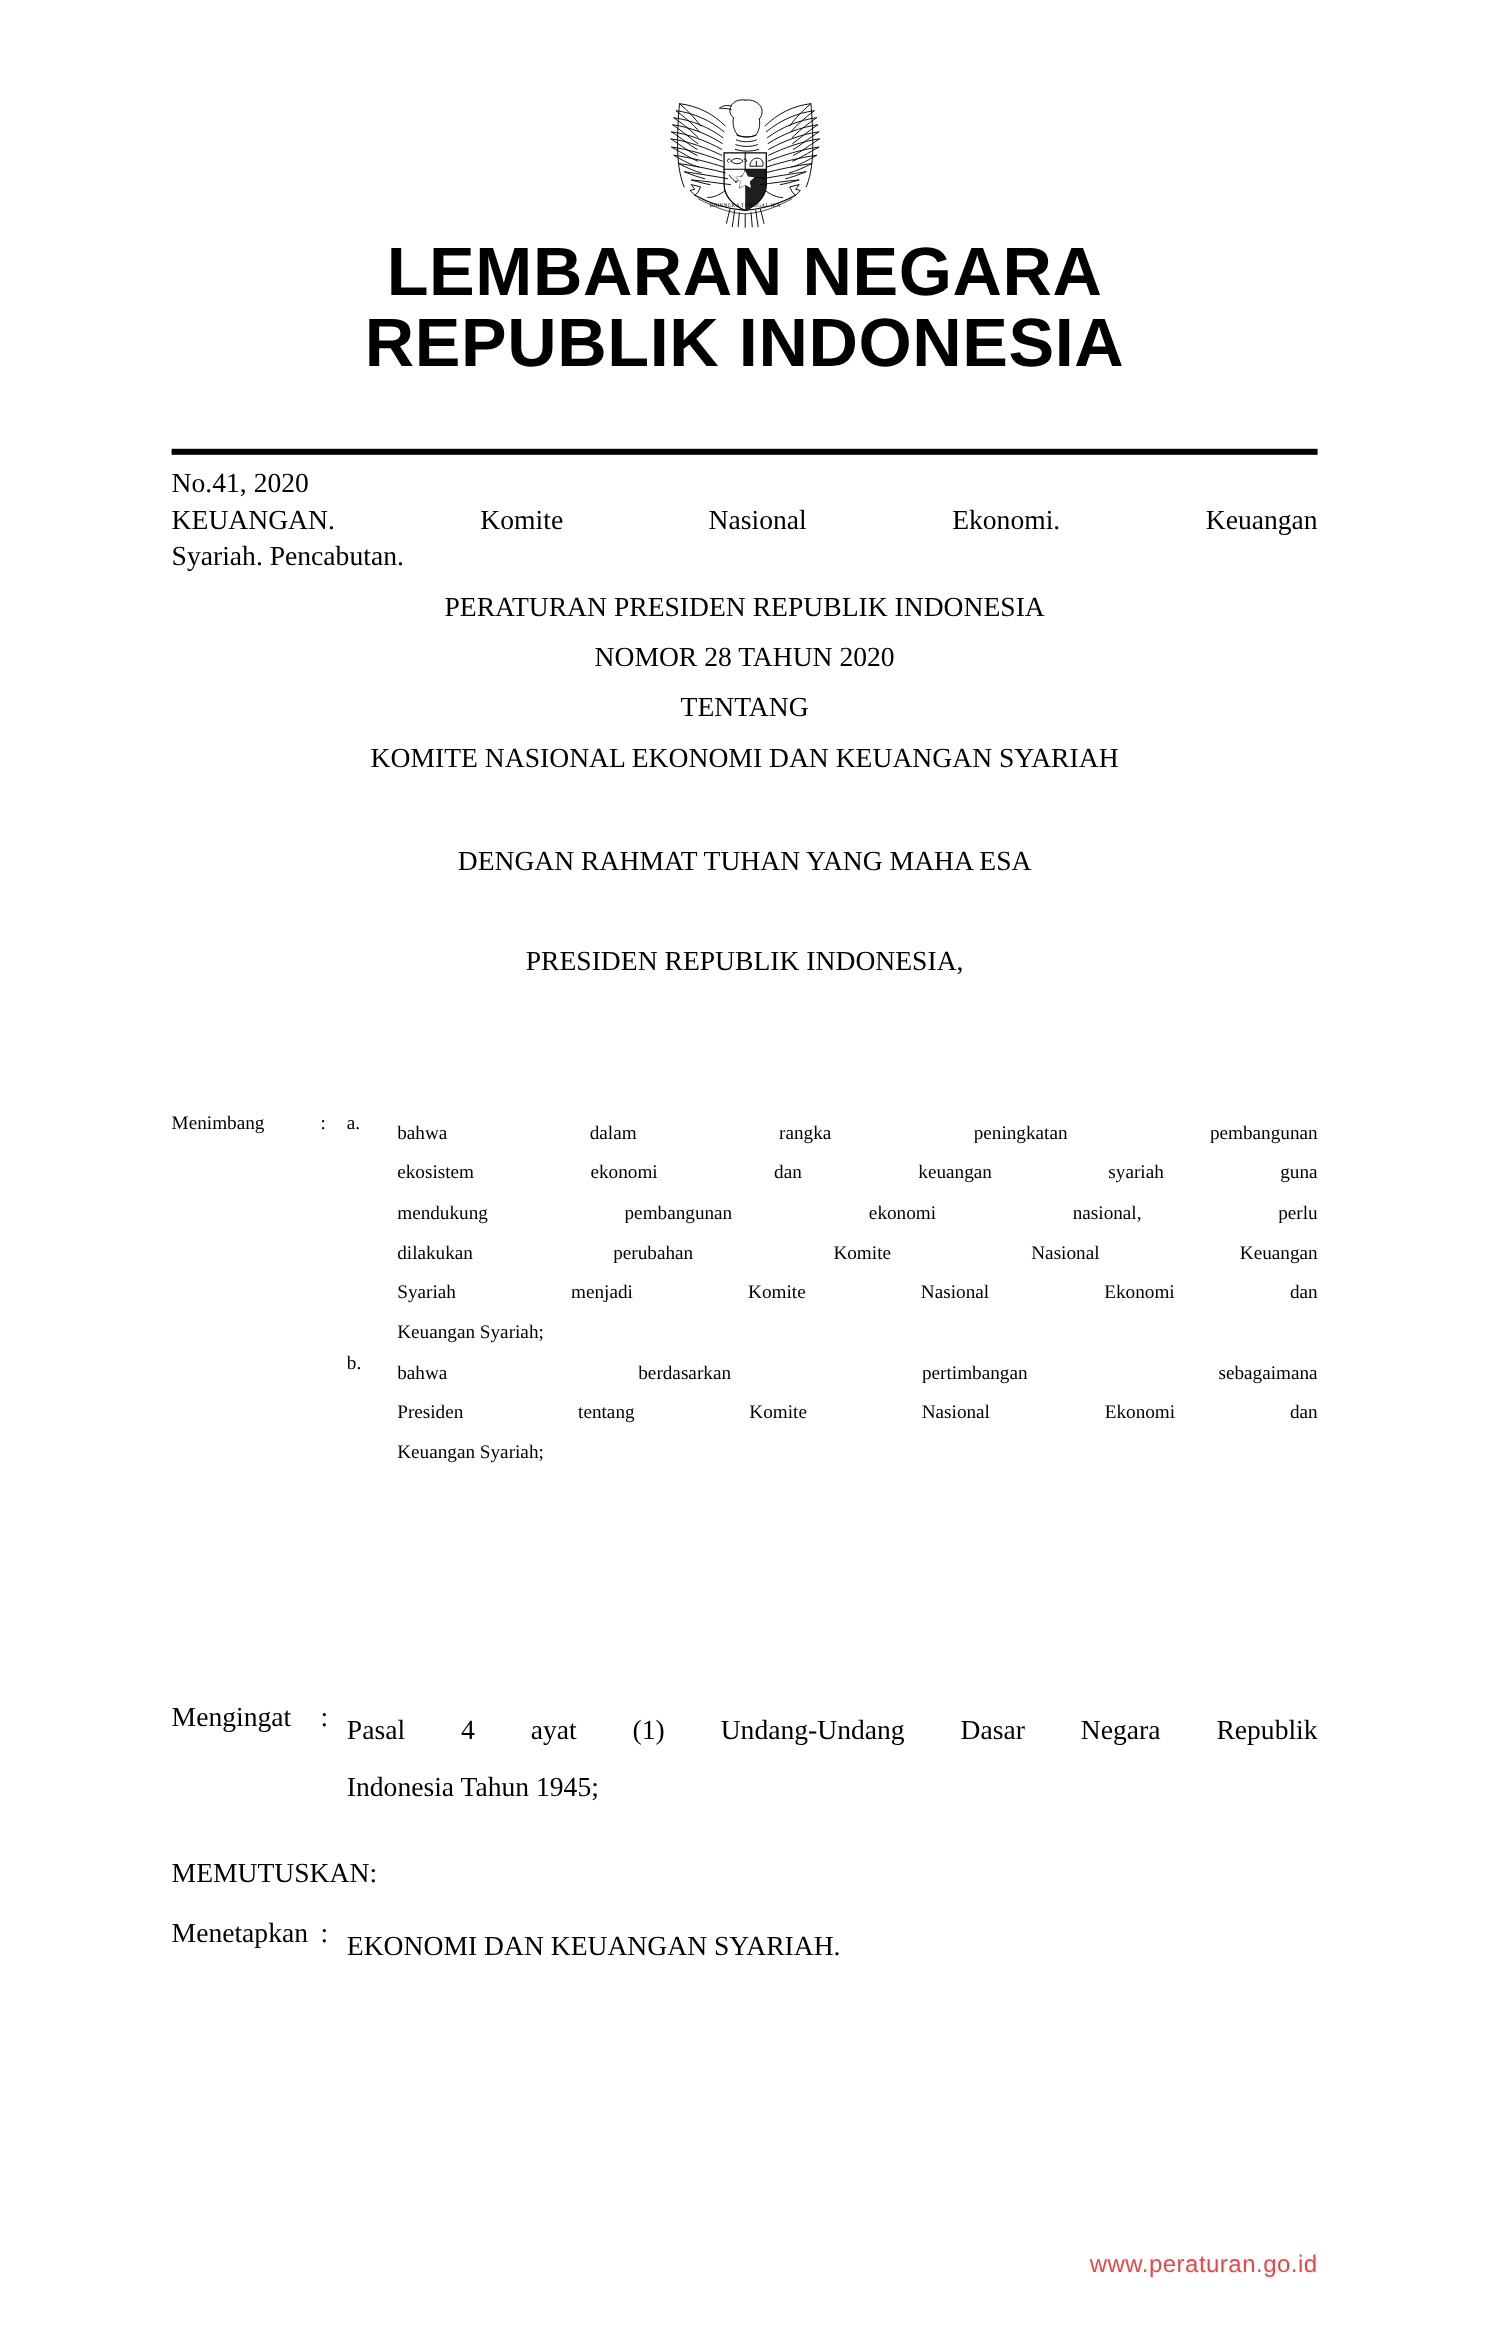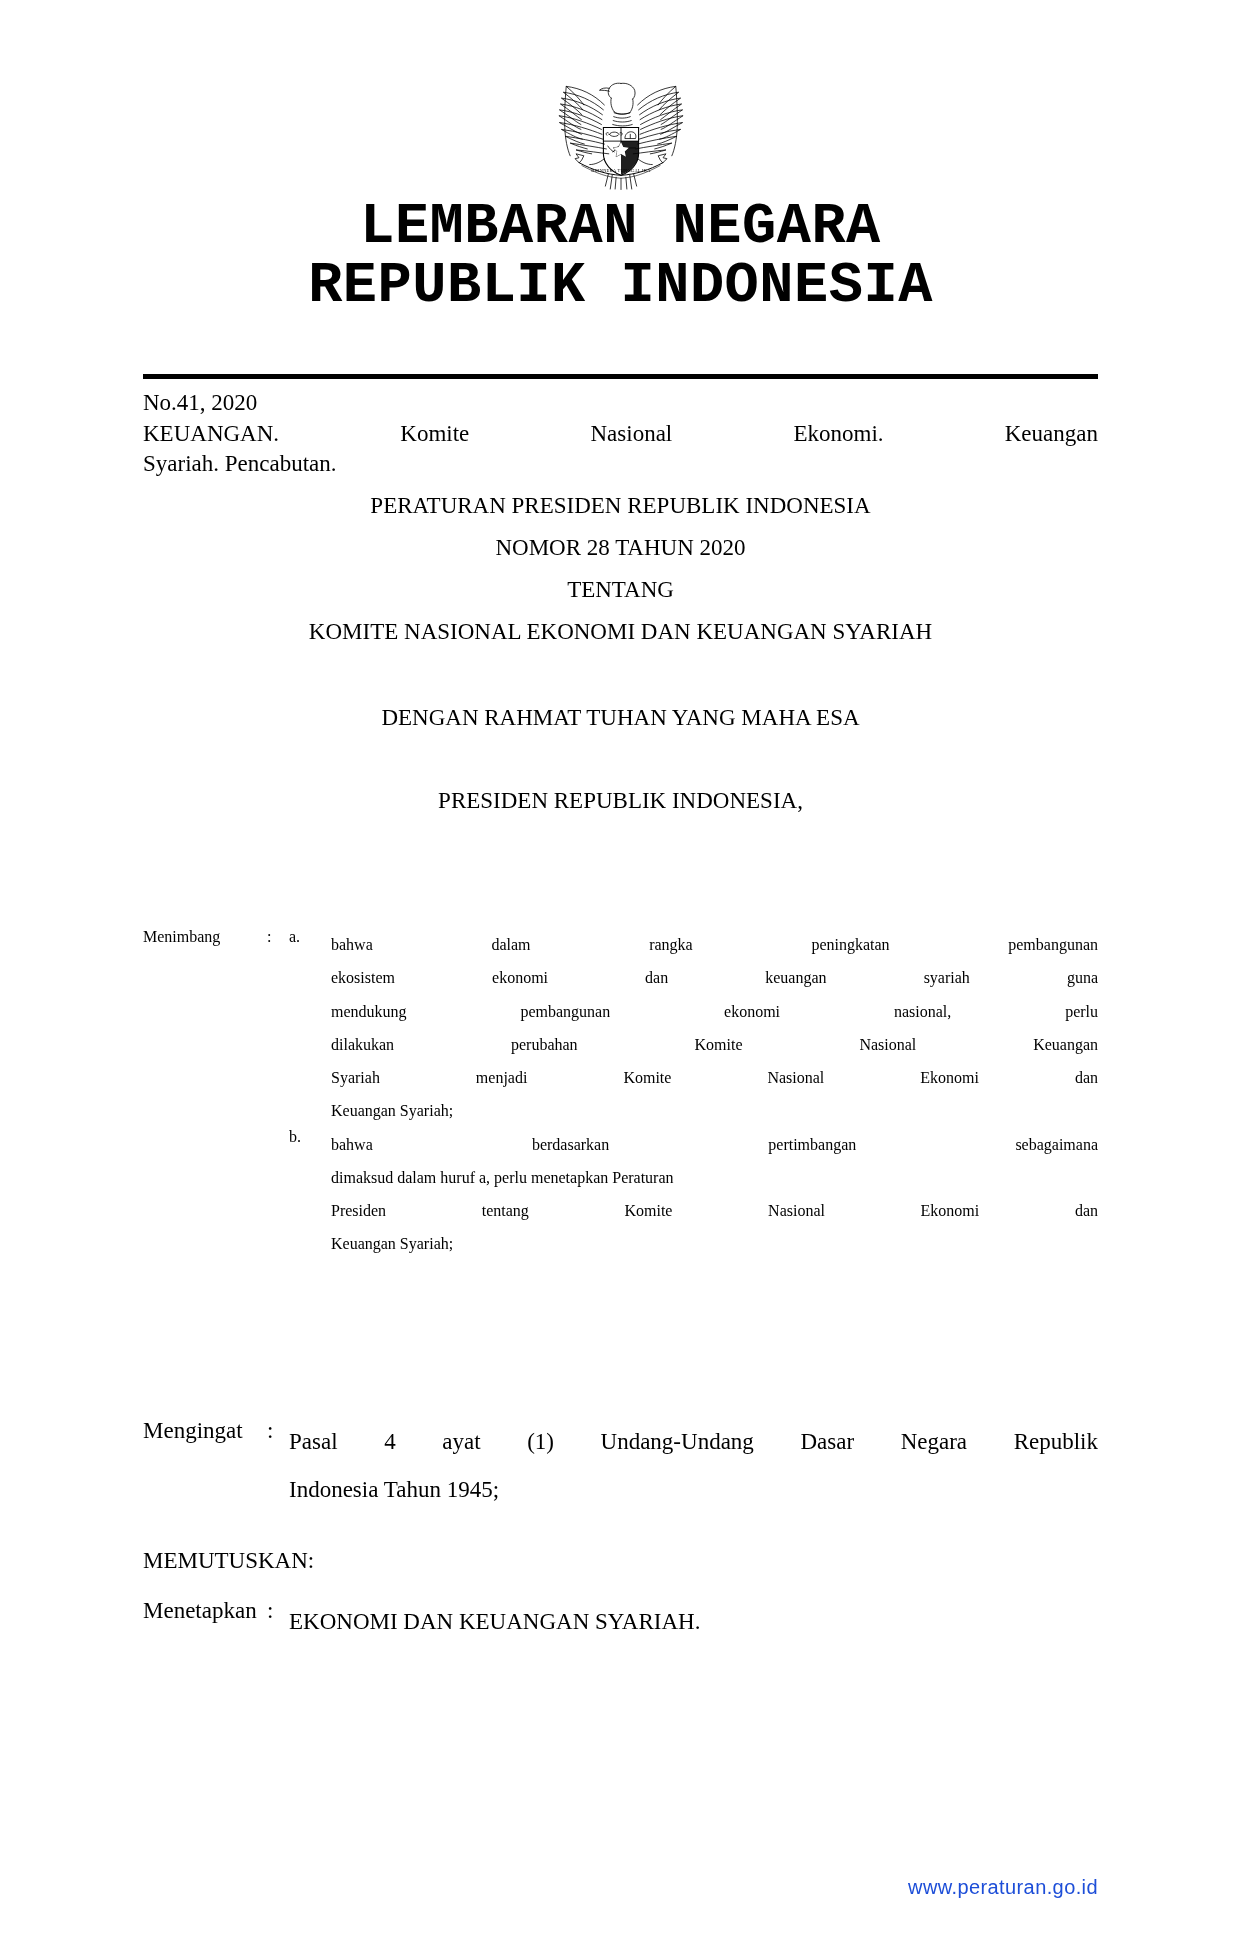--- a/index.html
+++ b/index.html
@@ -39,21 +39,21 @@
     vertical-align: top;
   }
 
   
   .masthead {
     position: absolute;
     left: 0;
     top: 198px;
     width: 1241px;
     text-align: center;
-    font-family: Liberation Mono, monospace;
+    font-family: Liberation Sans, sans-serif;
     font-weight: bold;
     font-size: 57px;
     line-height: 1.03;
     letter-spacing: 0.5px;
   }
   .masthead .ln2 { display: block; }
 
   
   .rule {
     position: absolute;
@@ -212,21 +212,21 @@
   .footer {
     position: absolute;
     left: 0;
     top: 1876px;
     width: 1241px;
     text-align: right;
     padding-right: 143px;
     box-sizing: border-box;
     font-family: "Liberation Sans", "DejaVu Sans", sans-serif;
     font-size: 20px;
-    color: #1d4ed8;
+    color: #ef4444;
     letter-spacing: 0.4px;
   }
 </style>
 </head>
 <body>
 
 <div class="page">
 
   <div class="emblem-wrap">
     <svg class="emblem" viewBox="0 0 320 270" xmlns="http://www.w3.org/2000/svg" aria-label="Garuda Pancasila">
@@ -357,21 +357,20 @@
             <span class="jfull">dilakukan perubahan Komite Nasional Keuangan</span>
             <span class="jfull">Syariah menjadi Komite Nasional Ekonomi dan</span>
             <span class="jleft">Keuangan Syariah;</span>
           </div>
         </div>
 
         <div class="sub-item">
           <span class="sub-marker">b.</span>
           <div class="sub-body">
             <span class="jfull">bahwa berdasarkan pertimbangan sebagaimana</span>
-            <span class="jleft">dimaksud dalam huruf a, perlu menetapkan Peraturan</span>
             <span class="jfull">Presiden tentang Komite Nasional Ekonomi dan</span>
             <span class="jleft">Keuangan Syariah;</span>
           </div>
         </div>
 
       </div>
     </div>
   </div>
 
   <div class="mengingat">

